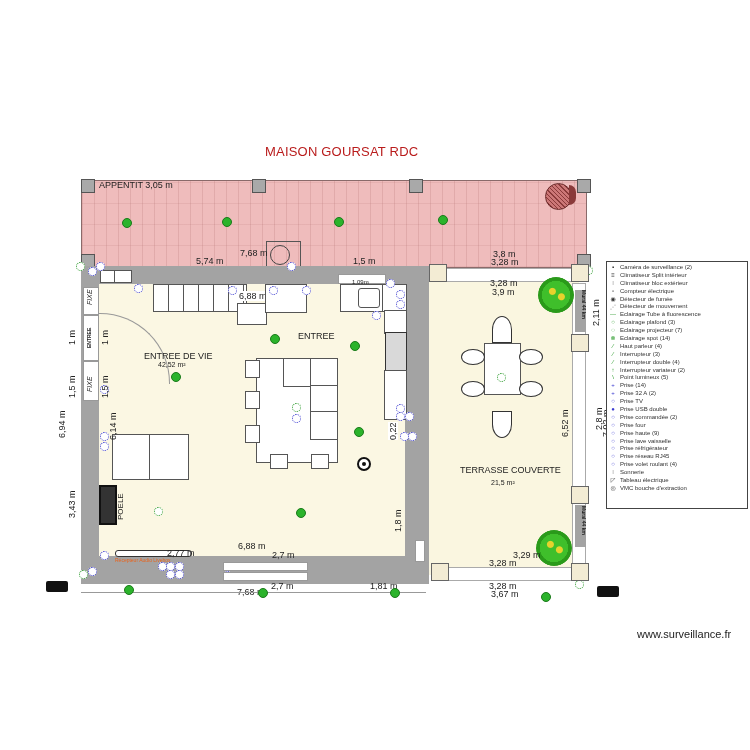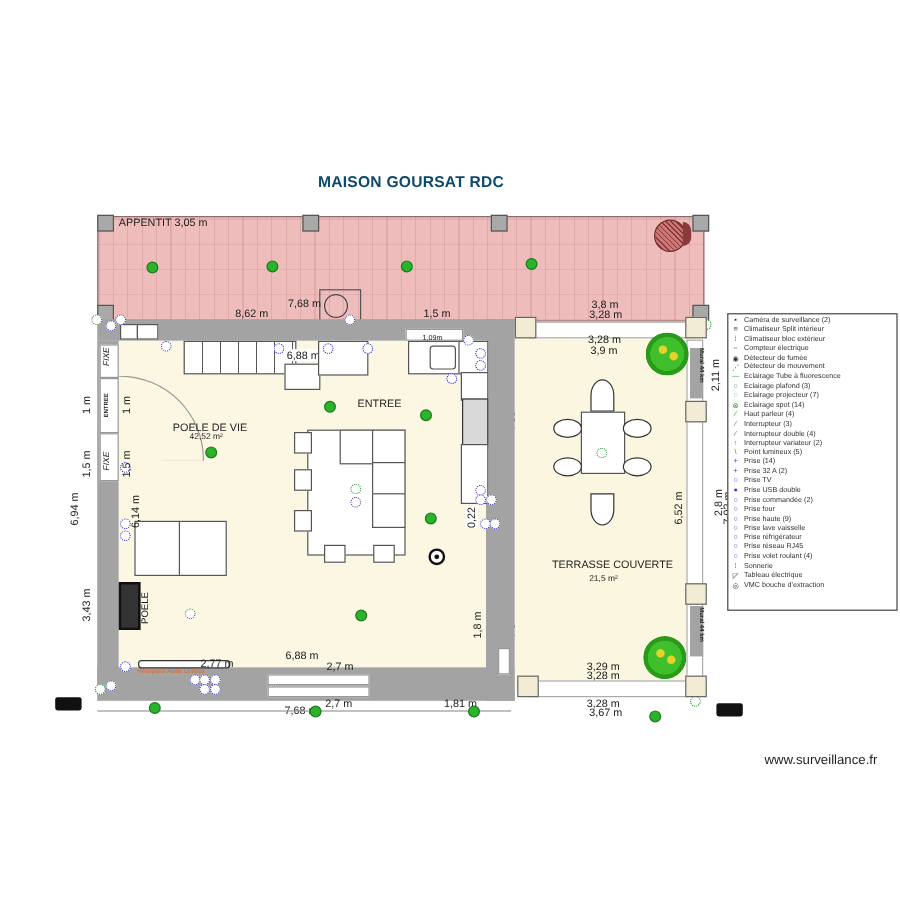--- a/index.html
+++ b/index.html
@@ -1,18 +1,18 @@
 <!DOCTYPE html>
 <html><head>
 <meta charset="utf-8">
 <style>
   html,body{margin:0;padding:0;background:#fff;}
   body{width:750px;height:750px;position:relative;overflow:hidden;font-family:"Liberation Sans",sans-serif;color:#222;}
   .abs{position:absolute;}
-  .title{left:265px;top:144px;font-size:13px;font-weight:bold;color:#0c4a6e;letter-spacing:0.2px;}
+  .title{left:265px;top:144px;font-size:13px;font-weight:normal;color:#b91c1c;letter-spacing:0.2px;}
   .appentit{left:81px;top:180px;width:504px;height:86px;background:#efbcbc;border:1px solid #8a6a6a;
     background-image:repeating-linear-gradient(90deg,rgba(160,90,90,0.18) 0 1px,transparent 1px 12px),
                      repeating-linear-gradient(0deg,rgba(160,90,90,0.12) 0 1px,transparent 1px 21px);}
   .post{width:12px;height:12px;background:#a9a9a9;border:1px solid #555;}
   .post-l{width:16px;height:16px;background:#f3ecd4;border:1px solid #666;}
   .wall{background:#a3a3a3;}
   .floor{background:#fbf7e3;}
   .terrace{background:#faf6e0;}
   .lbl{font-size:9px;color:#222;white-space:nowrap;}
   .lbl-sm{font-size:7px;color:#222;white-space:nowrap;}
@@ -50,21 +50,21 @@
 <div class="abs green-light" style="left:438px;top:215px;"></div>
 
 <div class="abs" style="left:266px;top:241px;width:33px;height:26px;border:1px solid #555;background:transparent;">
   <div style="position:absolute;left:3px;top:3px;width:18px;height:18px;border-radius:50%;border:1px solid #444;"></div>
 </div>
 
 <div class="abs" style="left:545px;top:183px;width:25px;height:25px;border-radius:50%;background:repeating-linear-gradient(45deg,#c77 0 2px,#8a3a3a 2px 3px);border:1px solid #6a2a2a;"></div>
 <div class="abs" style="left:569px;top:185px;width:7px;height:20px;background:#8a3a3a;border-radius:0 8px 8px 0;"></div>
 
 <div class="abs lbl" style="left:240px;top:248px;">7,68 m</div>
-<div class="abs lbl" style="left:196px;top:256px;">8,62 m</div>
+<div class="abs lbl" style="left:196px;top:256px;">5,74 m</div>
 <div class="abs lbl" style="left:353px;top:256px;">1,5 m</div>
 <div class="abs lbl" style="left:493px;top:249px;">3,8 m</div>
 <div class="abs lbl" style="left:491px;top:257px;">3,28 m</div>
 
 <div class="abs wall" style="left:81px;top:266px;width:348px;height:18px;"></div>
 <div class="abs wall" style="left:81px;top:284px;width:18px;height:290px;"></div>
 <div class="abs wall" style="left:81px;top:556px;width:348px;height:28px;"></div>
 <div class="abs wall" style="left:405px;top:266px;width:24px;height:318px;"></div>
 
 <div class="abs floor" style="left:99px;top:284px;width:306px;height:272px;"></div>
@@ -108,21 +108,21 @@
 <div class="abs furn" style="left:270px;top:454px;width:16px;height:13px;"></div>
 <div class="abs furn" style="left:311px;top:454px;width:16px;height:13px;"></div>
 
 <div class="abs furn" style="left:112px;top:434px;width:75px;height:44px;">
   <div style="position:absolute;left:36px;top:0;width:1px;height:44px;background:#555;"></div>
 </div>
 
 <div class="abs" style="left:99px;top:485px;width:14px;height:36px;background:#333;border:2px solid #111;"></div>
 <div class="abs lbl-sm vert" style="left:116px;top:520px;font-size:8px;">POELE</div>
 
-<div class="abs lbl" style="left:144px;top:351px;">POELE DE VIE</div>
+<div class="abs lbl" style="left:144px;top:351px;">ENTREE DE VIE</div>
 <div class="abs lbl-sm" style="left:158px;top:361px;">42,52 m²</div>
 <div class="abs lbl" style="left:298px;top:331px;">ENTREE</div>
 
 <div class="abs green-light" style="left:270px;top:334px;"></div>
 <div class="abs green-light" style="left:350px;top:341px;"></div>
 <div class="abs green-light" style="left:171px;top:372px;"></div>
 <div class="abs green-light" style="left:354px;top:427px;"></div>
 <div class="abs greendot" style="left:292px;top:403px;"></div>
 <div class="abs greendot" style="left:154px;top:507px;"></div>
 <div class="abs green-light" style="left:296px;top:508px;"></div>
@@ -225,21 +225,21 @@
 
 <div class="abs lbl" style="left:460px;top:465px;">TERRASSE COUVERTE</div>
 <div class="abs lbl-sm" style="left:491px;top:479px;">21,5 m²</div>
 
 <div class="abs lbl" style="left:490px;top:278px;">3,28 m</div>
 <div class="abs lbl" style="left:492px;top:287px;">3,9 m</div>
 <div class="abs lbl vert" style="left:591px;top:326px;">2,11 m</div>
 <div class="abs lbl vert" style="left:560px;top:437px;">6,52 m</div>
 <div class="abs lbl vert" style="left:594px;top:430px;">2,8 m</div>
 <div class="abs lbl vert" style="left:601px;top:437px;">7,02 m</div>
-<div class="abs lbl" style="left:489px;top:550px;text-align:center;">3,29 m</div>
+<div class="abs lbl" style="left:513px;top:550px;text-align:center;">3,29 m</div>
 <div class="abs lbl" style="left:489px;top:558px;">3,28 m</div>
 <div class="abs lbl" style="left:489px;top:581px;">3,28 m</div>
 <div class="abs lbl" style="left:491px;top:589px;">3,67 m</div>
 <div class="abs green-light" style="left:541px;top:592px;"></div>
 
 <div class="abs camera" style="left:46px;top:581px;"></div>
 <div class="abs camera" style="left:597px;top:586px;"></div>
 
 <div class="abs legend">
   <div style="padding:1px 2px;">

